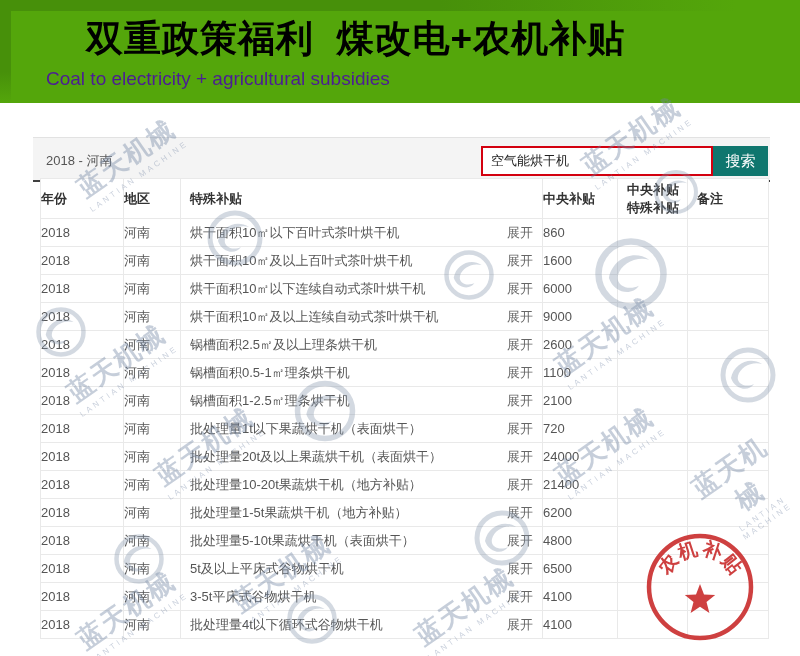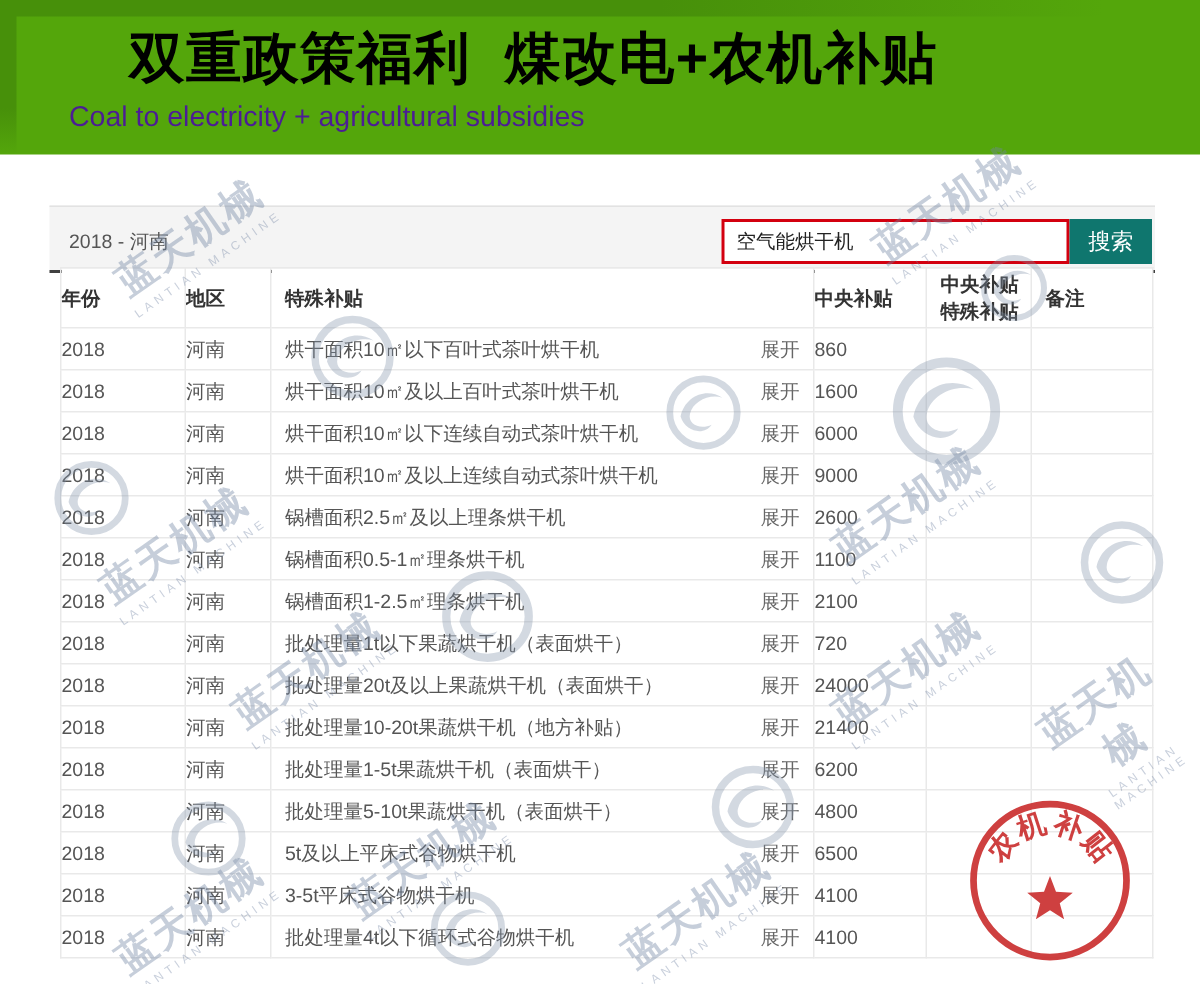--- a/index.html
+++ b/index.html
@@ -213,21 +213,21 @@
     </td>
     <td class="c num">21400</td>
     <td></td>
     <td></td>
   </tr>
       <tr>
     <td class="c">2018</td>
     <td class="c">河南</td>
     <td class="l name-cell">
       <span class="expand-link">展开</span>
-      <span>批处理量1-5t果蔬烘干机（表面烘干）</span>
+      <span>批处理量1-5t果蔬烘干机（地方补贴）</span>
     </td>
     <td class="c num">6200</td>
     <td></td>
     <td></td>
   </tr>
       <tr>
     <td class="c">2018</td>
     <td class="c">河南</td>
     <td class="l name-cell">
       <span class="expand-link">展开</span>

